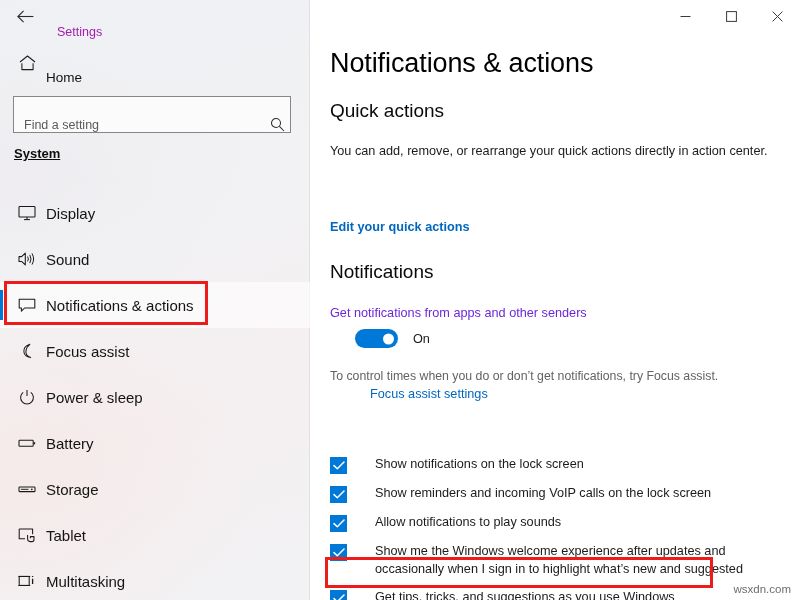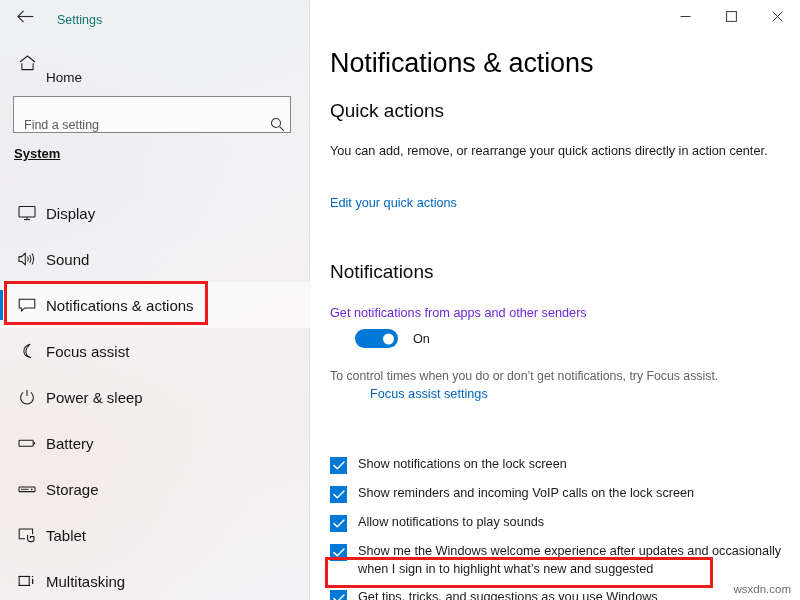--- a/index.html
+++ b/index.html
@@ -30,25 +30,25 @@
   }
   .back-arrow {
     position: absolute;
     left: 10px; top: 2px;
     width: 30px; height: 28px;
     display: flex; align-items: center; justify-content: center;
     color: #2b2b2b;
   }
   .titlebar-title {
     position: absolute;
-    left: 57px; top: 4px;
+    left: 57px; top: 16px;
     height: 32px;
     line-height: 32px;
     font-size: 12.5px;
-    color: #0f766e;
+    color: #a21caf;
   }
   .win-btns {
     position: absolute;
     right: 0; top: 0;
     height: 32px;
     display: flex;
   }
   .win-btn {
     width: 46px; height: 32px;
     display: flex; align-items: center; justify-content: center;
@@ -196,21 +196,21 @@
   .body-text.qa-desc { top: 110px; }
 
   .link {
     position: absolute;
     left: 19px;
     font-size: 12.7px;
     color: #0067c0;
     cursor: pointer;
     text-decoration: none;
   }
-  .link.edit-qa { top: 164px; }
+  .link.edit-qa { top: 188px; font-weight: bold; }
   .link.focus-settings { top: 355px; margin-left: 40px; }
 
   .toggle-label {
     position: absolute;
     left: 19px; top: 274px;
     font-size: 12.7px;
     color: #6d28d9;
   }
 
   .toggle-row {
@@ -265,21 +265,21 @@
     flex: 0 0 auto;
     width: 17px; height: 17px;
     background: #0078d7;
     display: flex;
     align-items: center;
     justify-content: center;
     margin-top: 1px;
     cursor: pointer;
   }
   .check-text {
-    margin-left: 11px;
+    margin-left: 28px;
     font-size: 12.7px;
     line-height: 17.5px;
     color: #1b1b1b;
     max-width: 430px;
   }
 
   
   .annot {
     position: absolute;
     border: 3px solid #ee1b1b;

